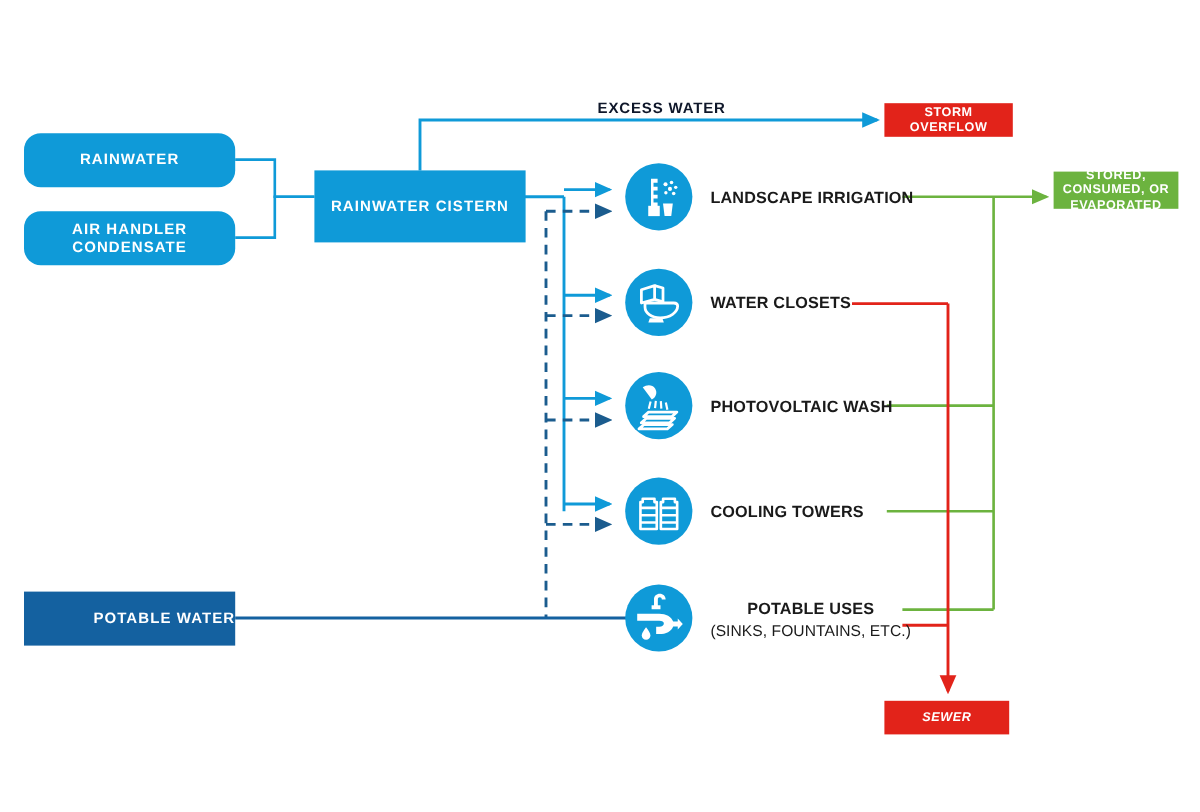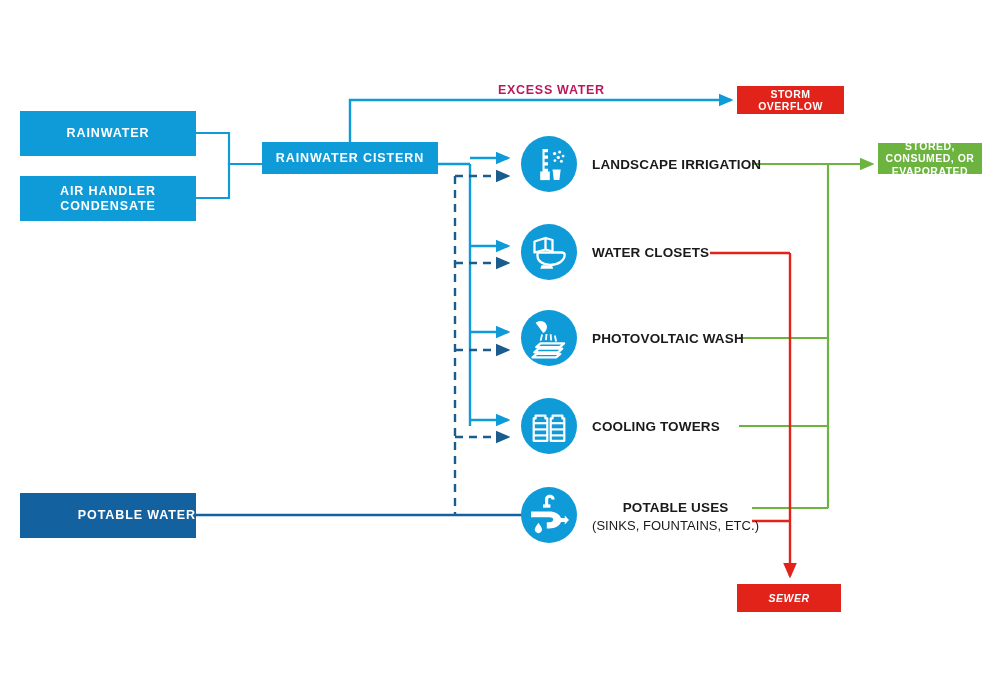--- a/index.html
+++ b/index.html
@@ -32,20 +32,21 @@
     text-align: center;
     color: #ffffff;
     font-weight: bold;
     letter-spacing: 0.4px;
     box-sizing: border-box;
     line-height: 1.18;
   }
   .node-box.src {
     font-size: 12.5px;
     letter-spacing: 0.9px;
+    border-radius: 14px;
   }
   .node-box.cistern {
     font-size: 12.5px;
     letter-spacing: 0.9px;
   }
   .node-box.potable-src {
     font-size: 12.5px;
     letter-spacing: 0.9px;
   }
   .node-box.term {
@@ -63,21 +64,21 @@
     text-align: center;
   }
   .use-label .sub {
     display: block;
     font-weight: normal;
     font-size: 13px;
     letter-spacing: 0.05px;
   }
   .edge-label {
     position: absolute;
-    color: #be185d;
+    color: #0f172a;
     font-weight: bold;
     font-size: 12.5px;
     letter-spacing: 0.7px;
     white-space: nowrap;
   }
   .use-icon {
     position: absolute;
     width: 56px;
     height: 56px;
     border-radius: 50%;
@@ -183,21 +184,21 @@
 
   <div class="node-box src" style="left:20px; top:111px; width:176px; height:45px; background:#0f9ad8;">
     <span>RAINWATER</span>
   </div>
 
   <div class="node-box src" style="left:20px; top:176px; width:176px; height:45px; background:#0f9ad8; flex-direction:column;">
     <span>AIR HANDLER</span>
     <span>CONDENSATE</span>
   </div>
 
-  <div class="node-box cistern" style="left:262px; top:142px; width:176px; height:32px; background:#0f9ad8;">
+  <div class="node-box cistern" style="left:262px; top:142px; width:176px; height:60px; background:#0f9ad8;">
     <span>RAINWATER CISTERN</span>
   </div>
 
   <div class="node-box potable-src" style="left:20px; top:493px; width:176px; height:45px; background:#1461a0;justify-content:flex-end;">
     <span>POTABLE WATER</span>
   </div>
 
   <div class="node-box term" style="left:737px; top:86px; width:107px; height:28px; background:#e2231a;">
     <span>STORM OVERFLOW</span>
   </div>

